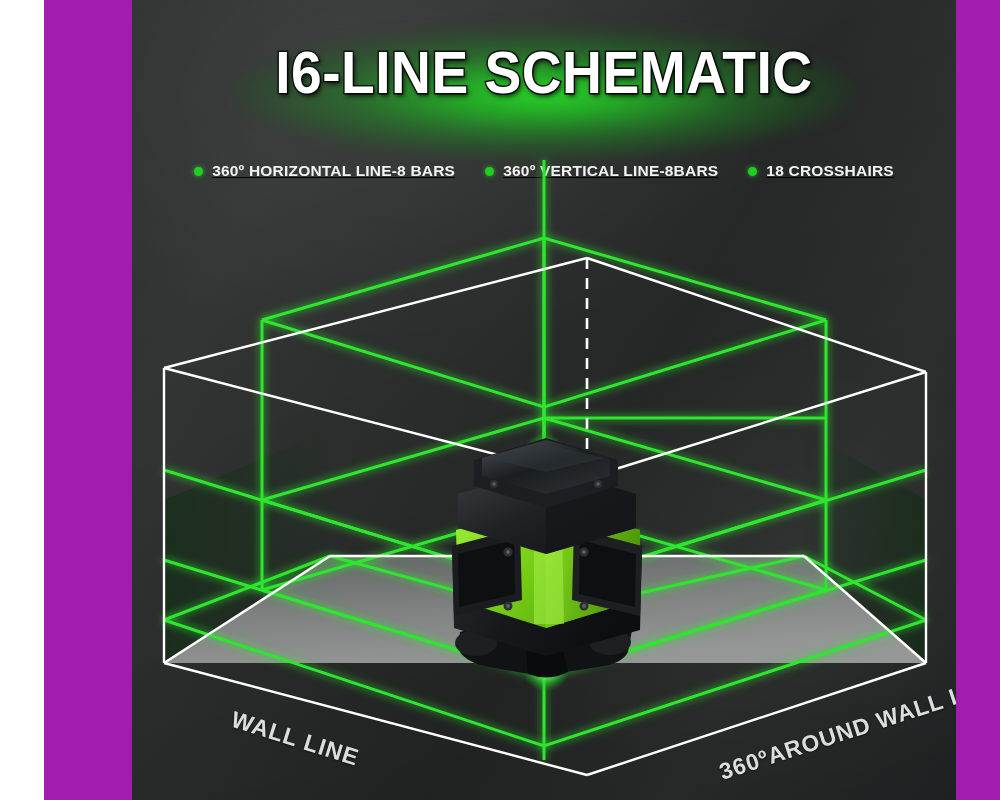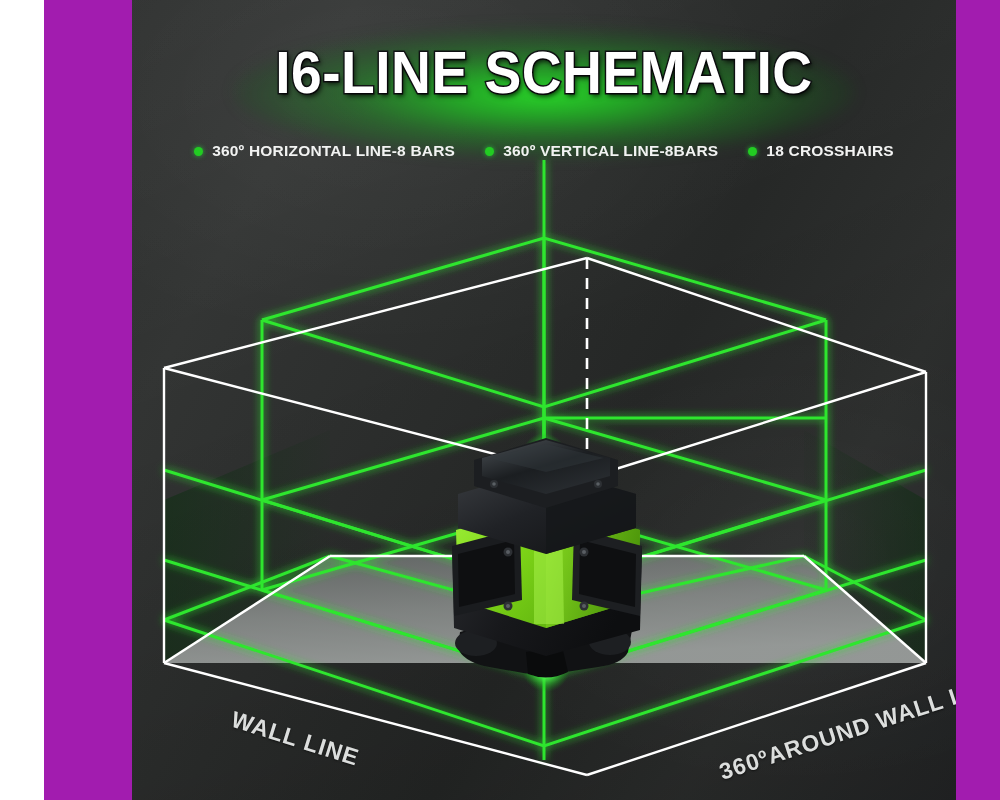--- a/index.html
+++ b/index.html
@@ -88,27 +88,28 @@
       2px 3px 5px rgba(0,0,0,0.75);
     white-space: nowrap;
     user-select: none;
   }
 
   
   #features {
     position: absolute;
     left: 0;
     right: 0;
-    top: 142px;
+    top: 162px;
     display: flex;
     justify-content: center;
     align-items: center;
     gap: 30px;
     padding: 0 32px;
     box-sizing: border-box;
+    text-decoration: underline;
   }
   .feature {
     display: flex;
     align-items: center;
     gap: 9px;
     white-space: nowrap;
   }
   .feature .dot {
     width: 9px;
     height: 9px;

